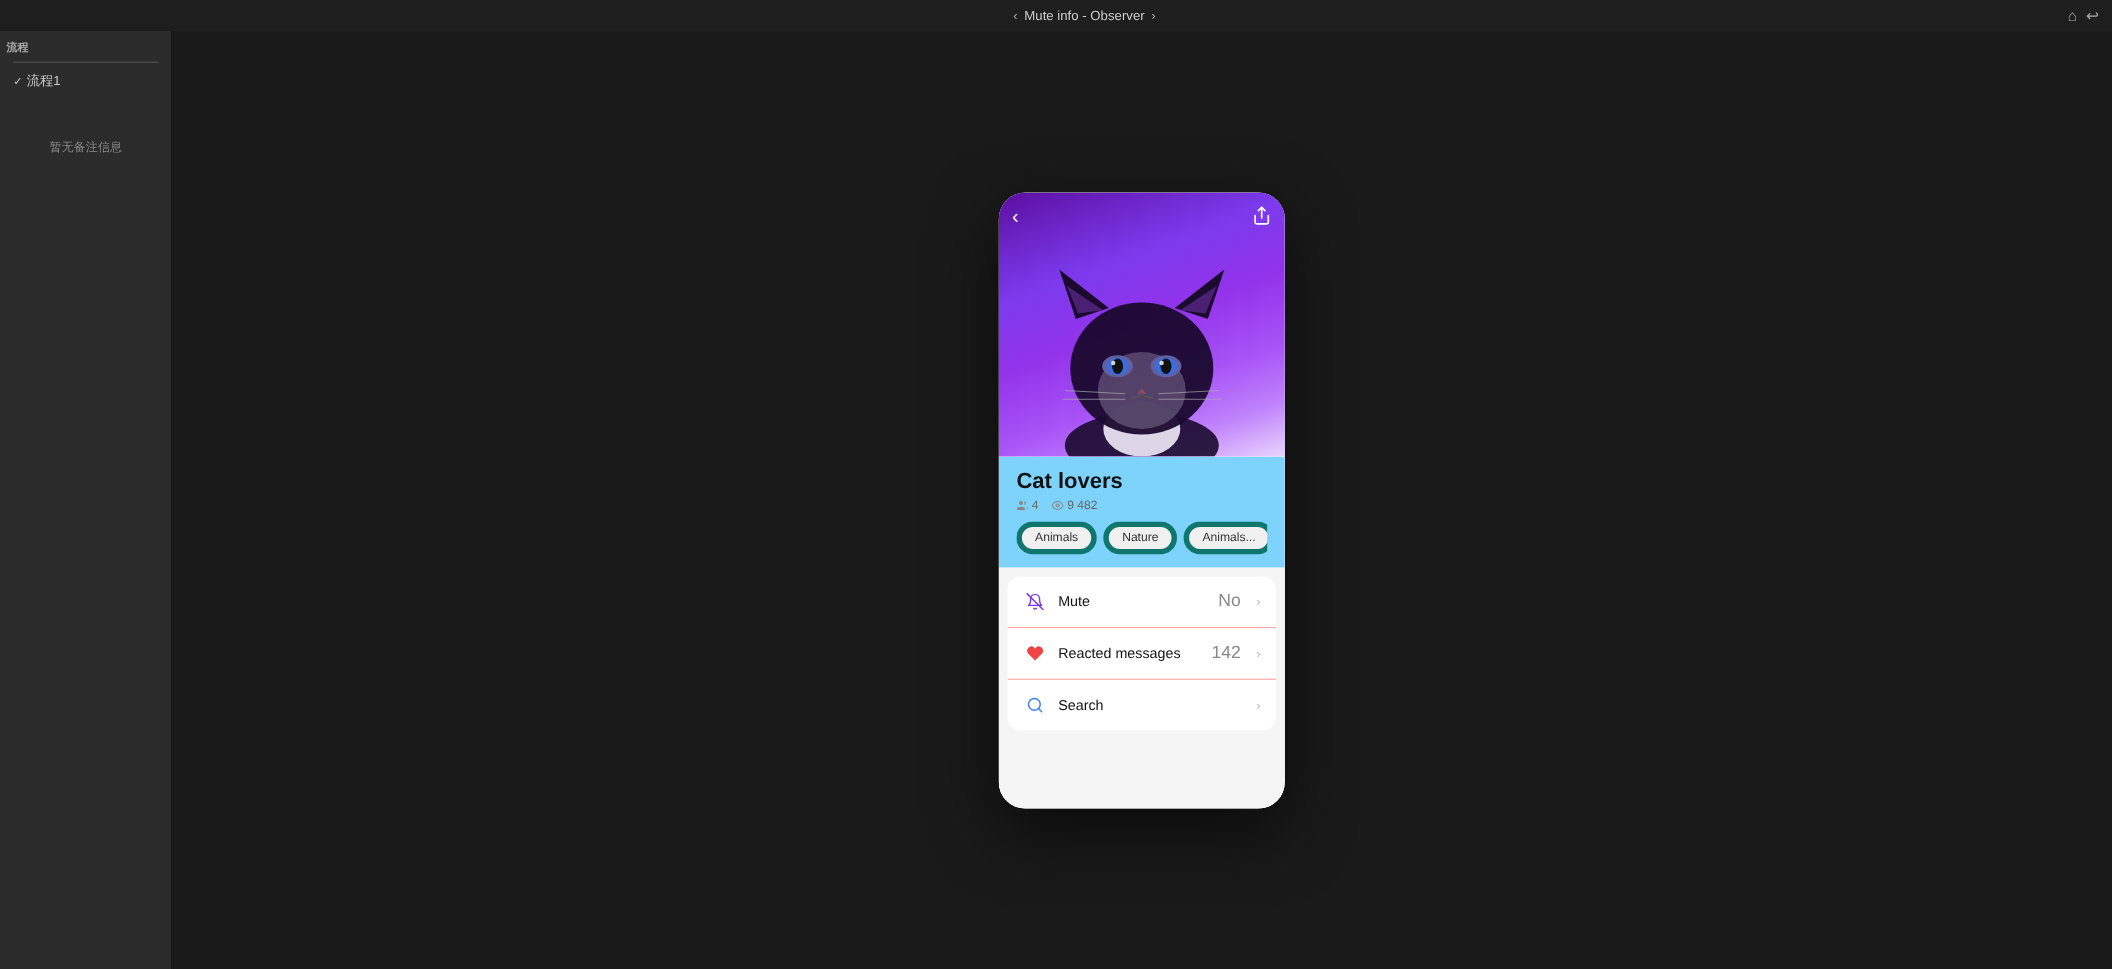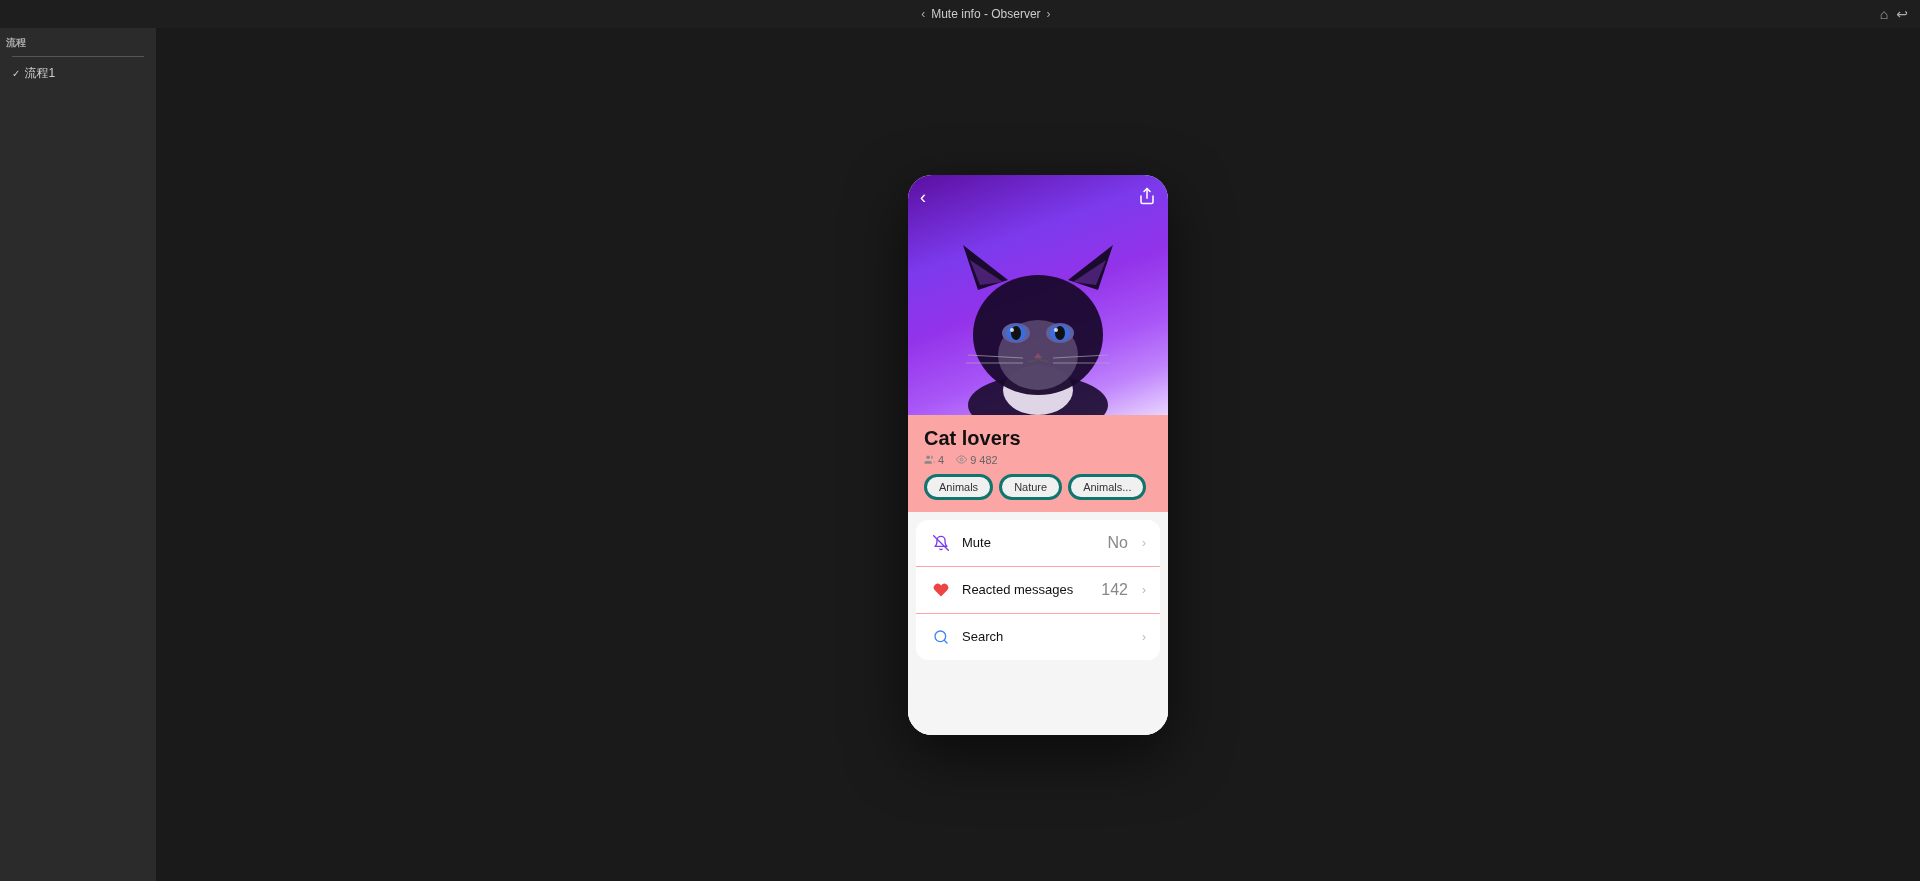--- a/index.html
+++ b/index.html
@@ -158,21 +158,21 @@
 
     .phone-content {
       flex: 1;
       background: #f5f5f5;
       overflow: hidden;
       display: flex;
       flex-direction: column;
     }
 
     .phone-info-section {
-      background: #fca5a5;
+      background: #7dd3fc;
       padding: 12px 16px 8px;
     }
 
     .channel-name {
       font-size: 20px;
       font-weight: 700;
       color: #111;
       margin-bottom: 4px;
     }
 
@@ -200,21 +200,21 @@
 
     .tags-row {
       display: flex;
       gap: 6px;
       overflow: hidden;
       margin-bottom: 4px;
     }
 
     .tag-pill {
       background: #f0f0f0;
-      border: 3px solid #0f766e;
+      border: 5px solid #0f766e;
       border-radius: 16px;
       padding: 4px 12px;
       font-size: 11px;
       color: #333;
       cursor: pointer;
       white-space: nowrap;
     }
 
     .menu-section {
       background: #f5f5f5;
@@ -285,20 +285,21 @@
   </div>
 </div>
 
 <div class="sidebar" style="margin-top:28px;">
   <div class="sidebar-section-label">流程</div>
   <div class="sidebar-divider"></div>
   <div class="sidebar-item">
     <span class="check">✓</span>
     <span>流程1</span>
   </div>
+  <div class="sidebar-empty">暂无备注信息</div>
 </div>
 
 <div class="main" style="margin-top:28px;">
   <div class="phone-mockup">
 
     <div class="phone-header-image">
       <span class="back-btn">‹</span>
       <span class="share-btn">
         <svg width="18" height="18" viewBox="0 0 24 24" fill="none" stroke="white" stroke-width="2" stroke-linecap="round" stroke-linejoin="round">
           <path d="M4 12v8a2 2 0 0 0 2 2h12a2 2 0 0 0 2-2v-8"></path>

